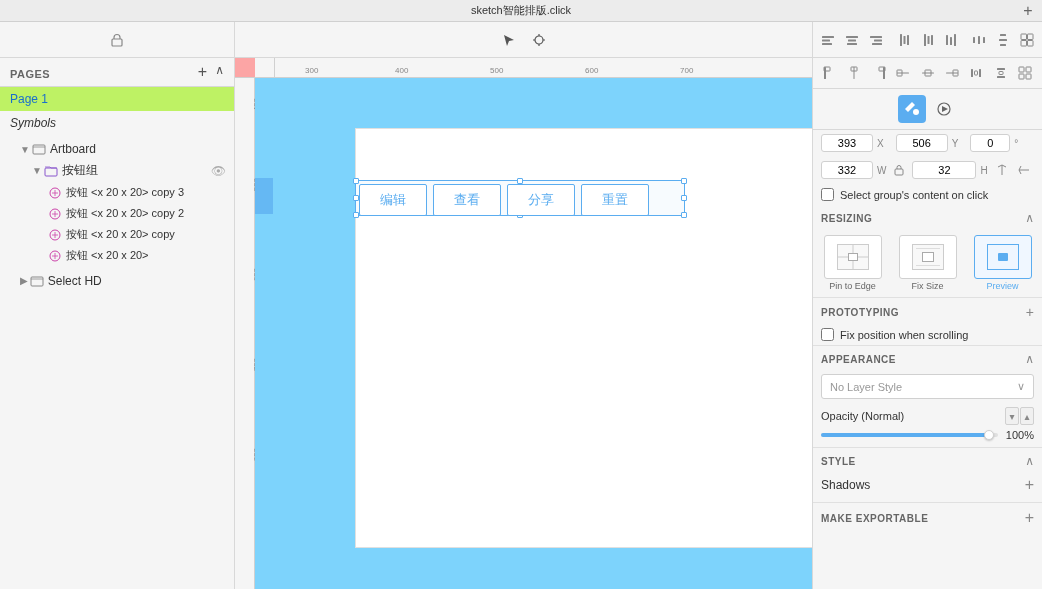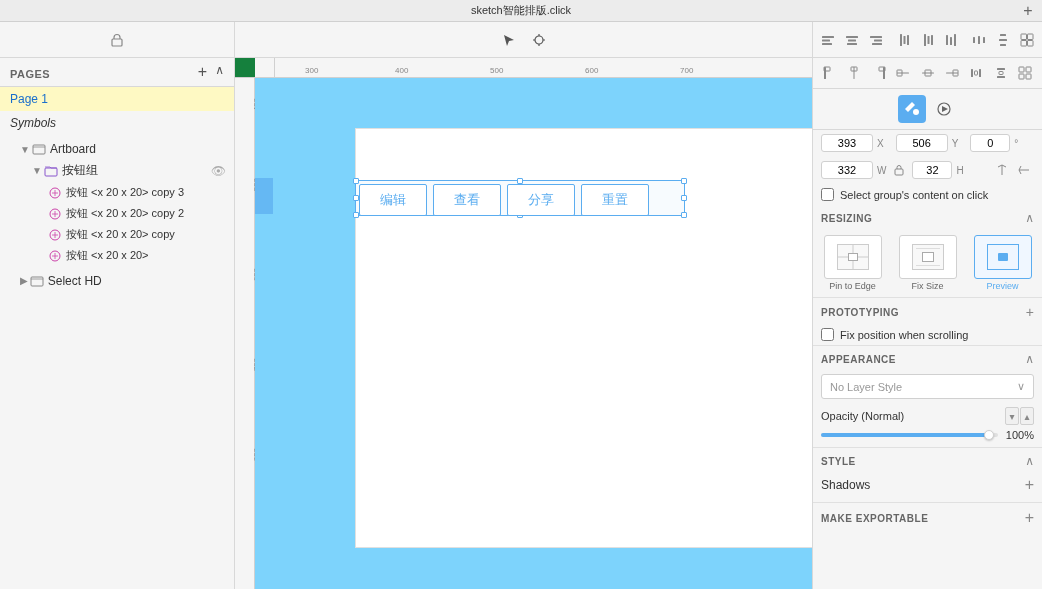--- a/index.html
+++ b/index.html
@@ -63,21 +63,21 @@
     .pages-header-actions span { cursor: pointer; color: #666; font-size: 14px; }
 
     .page-item {
       padding: 5px 10px;
       font-size: 12px;
       cursor: pointer;
       display: flex;
       align-items: center;
     }
     .page-item.active {
-      background: #fef9c3;
+      background: #bef264;
       color: #1a6fcc;
     }
     .page-item:not(.active) { color: #333; font-style: italic; }
 
     
     .layer-tree { padding: 4px 0; flex: 1; overflow-y: auto; }
 
     .layer-group {
       display: flex;
       align-items: center;
@@ -346,21 +346,21 @@
       cursor: pointer;
       border-radius: 3px;
       color: #555;
       font-size: 13px;
     }
 
     
     .canvas-with-rulers { display: flex; flex-direction: column; flex: 1; overflow: hidden; }
     .canvas-h-ruler {
       height: 20px;
-      background: #15803d;
+      background: #fca5a5;
       border-bottom: 1px solid #d0d0d0;
       display: flex;
       padding-left: 20px;
       position: relative;
       flex-shrink: 0;
     }
     .canvas-main-row { display: flex; flex: 1; overflow: hidden; }
     .canvas-v-ruler {
       width: 20px;
       background: #f5f5f5;
@@ -784,21 +784,21 @@
 
       <div class="prop-row">
         <input class="prop-input" type="text" value="332" style="width: 52px;">
         <span class="prop-label">W</span>
         <div style="width:14px;height:14px;display:flex;align-items:center;justify-content:center;cursor:pointer;margin-left:2px;">
           <svg width="10" height="12" viewBox="0 0 10 12">
               <rect x="1" y="5" width="8" height="6" rx="1" stroke="#888" stroke-width="1" fill="none"></rect>
               <path d="M3 5V3.5a2 2 0 014 0V5" stroke="#888" stroke-width="1" fill="none"></path>
             </svg>
         </div>
-        <input class="prop-input" type="text" value="32" style="width: 40px; margin-left: 2px;">
+        <input class="prop-input" type="text" value="32" style="width: 64px; margin-left: 2px;">
         <span class="prop-label">H</span>
         <div style="margin-left:auto;display:flex;gap:2px;">
           <div class="right-toolbar-btn" style="width:20px;height:20px;">
             <svg width="12" height="12" viewBox="0 0 12 12">
                 <path d="M6 1v10M2 3l4-2 4 2" stroke="#888" stroke-width="1" fill="none"></path>
               </svg>
           </div>
           <div class="right-toolbar-btn" style="width:20px;height:20px;">
             <svg width="12" height="12" viewBox="0 0 12 12">
                 <path d="M1 6h10M3 2l-2 4 2 4" stroke="#888" stroke-width="1" fill="none"></path>

